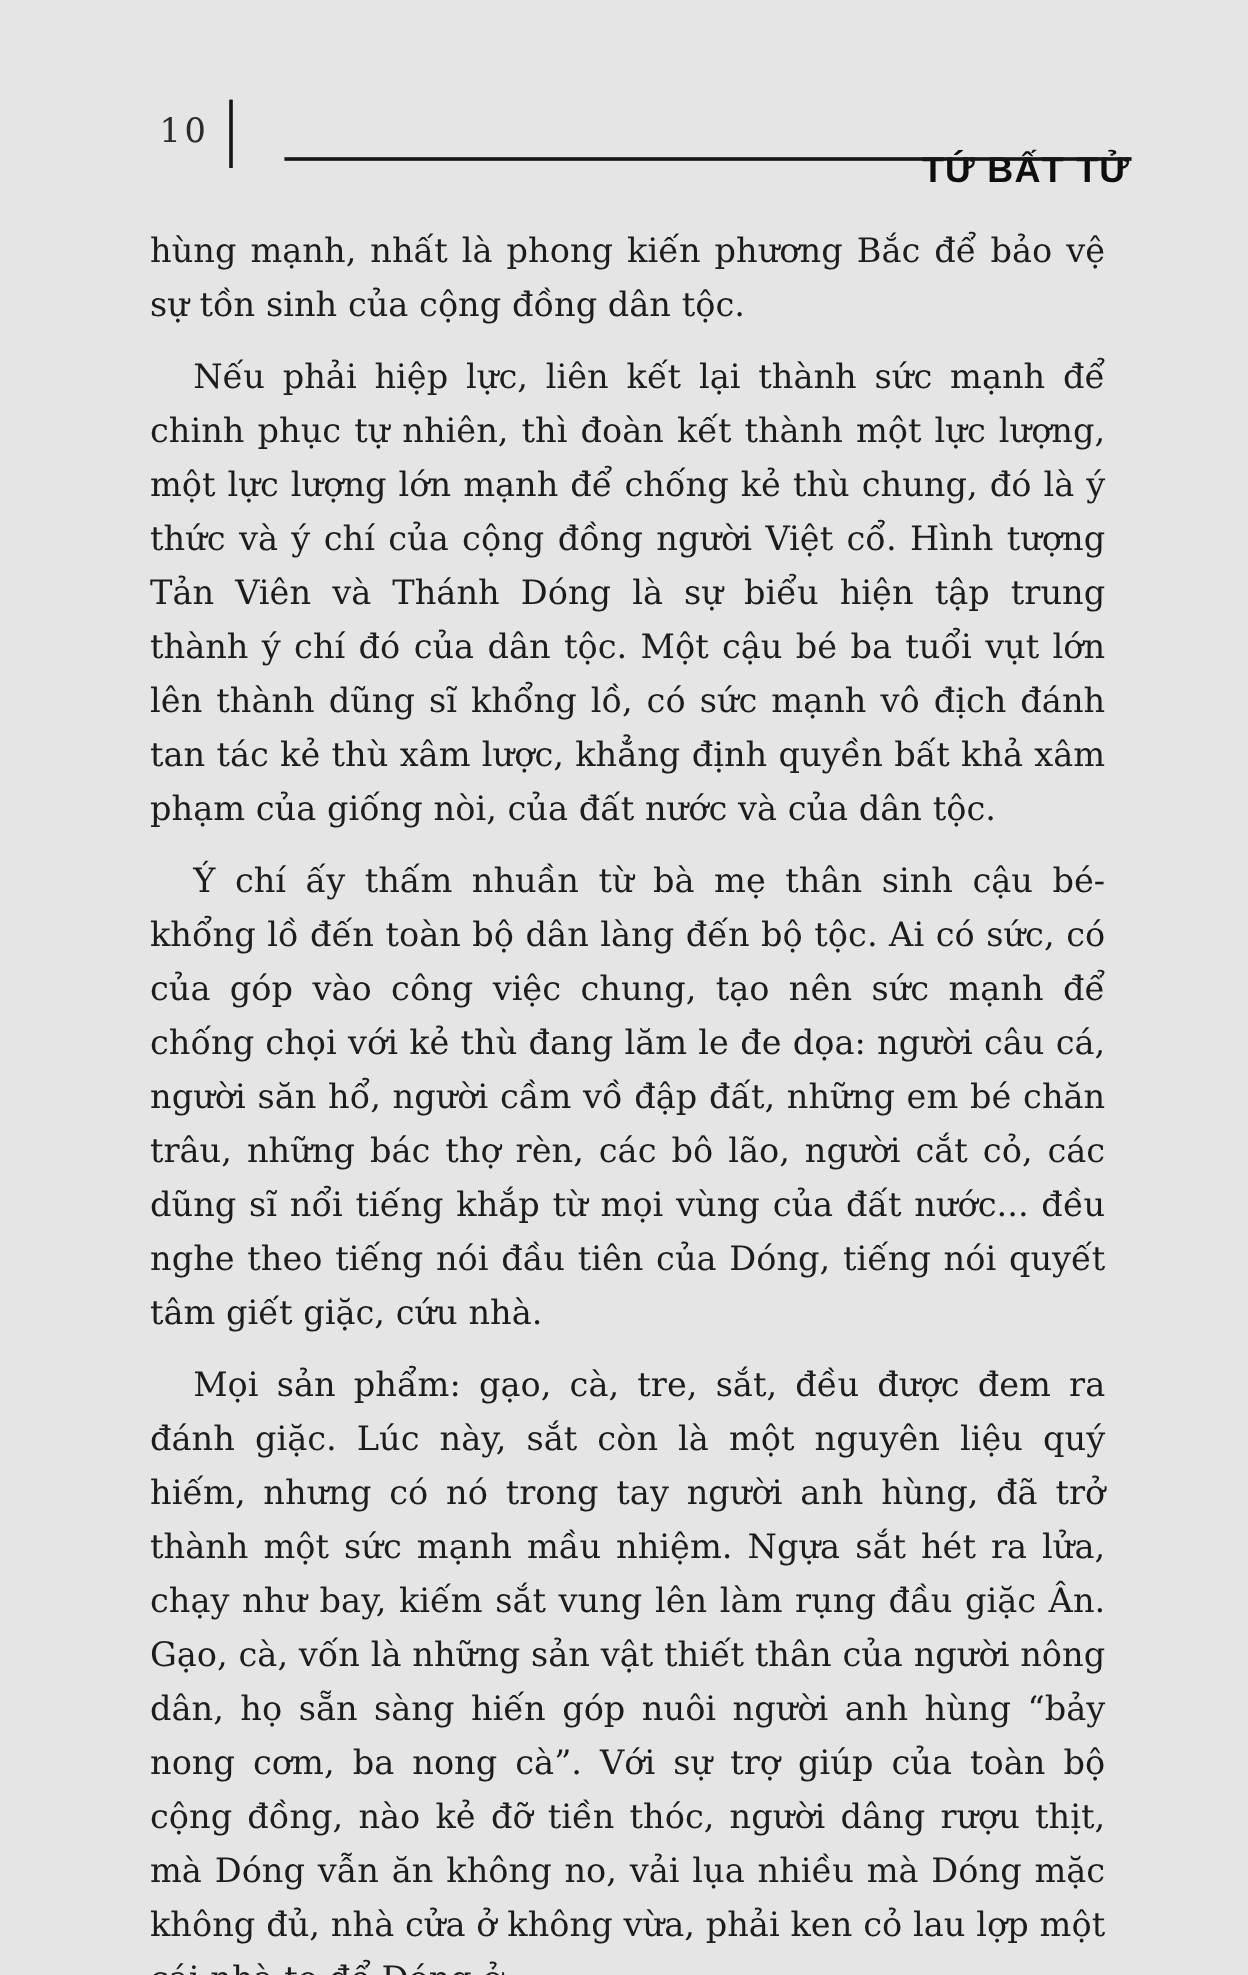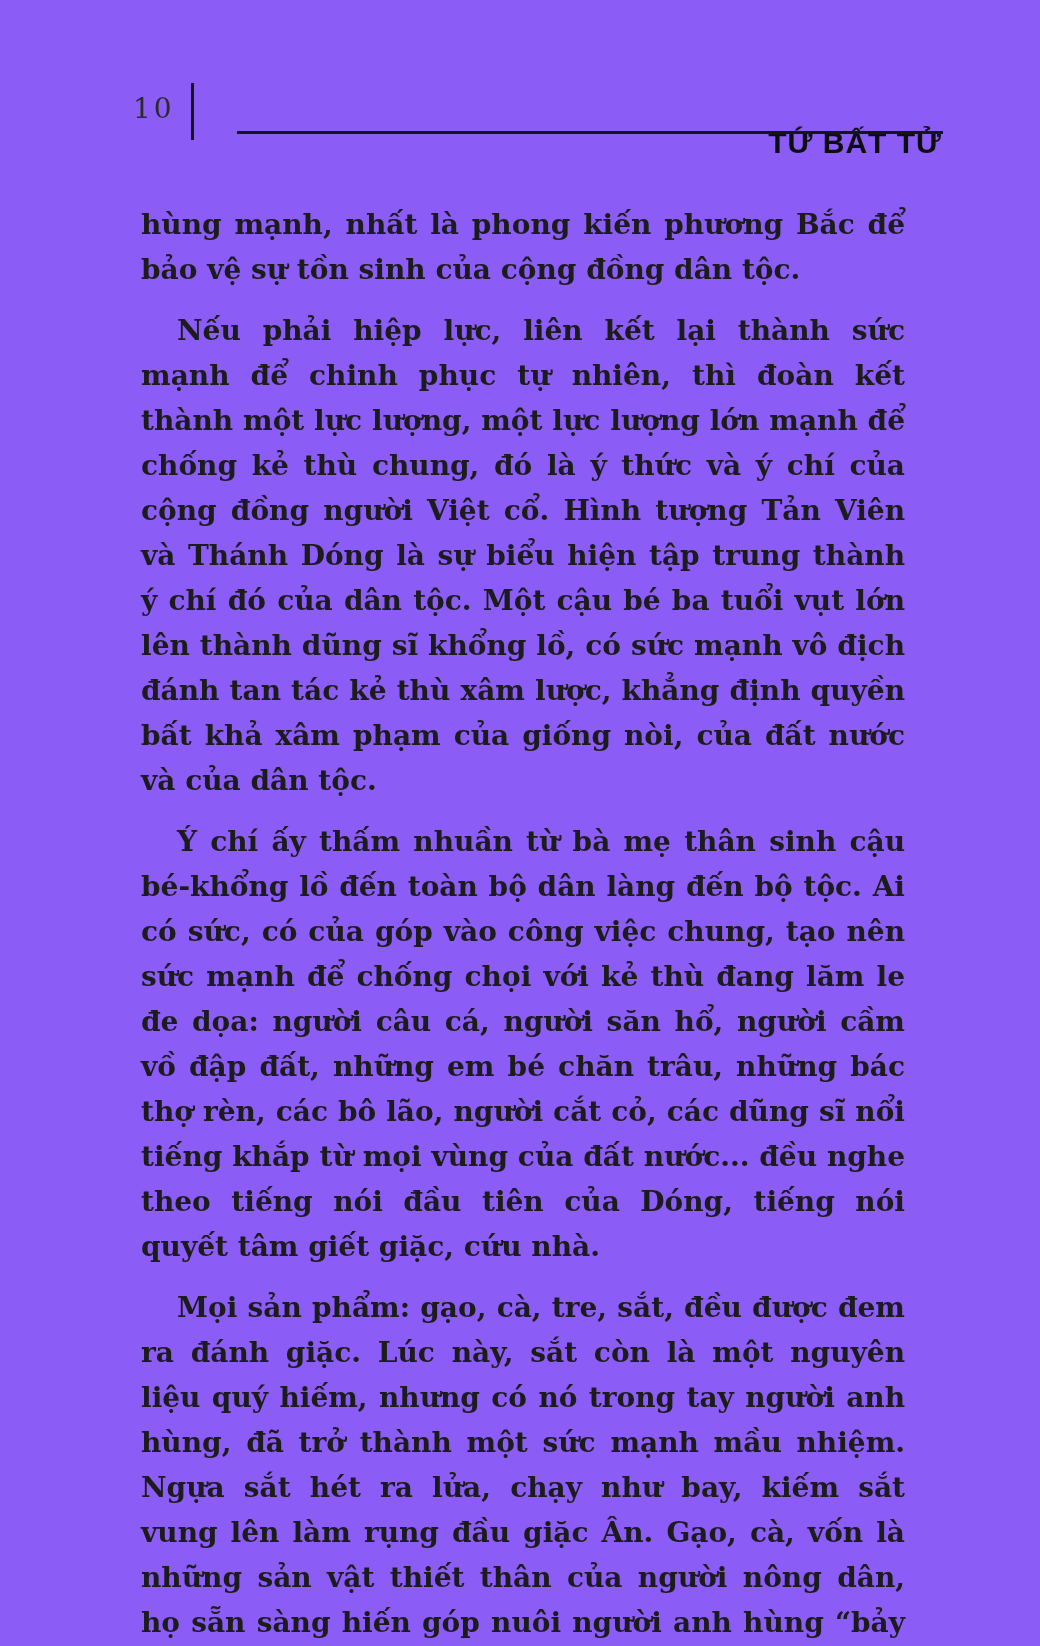--- a/index.html
+++ b/index.html
@@ -4,21 +4,21 @@
 <style>
   html, body {
     margin: 0;
     padding: 0;
     background: #ffffff;
   }
   .page {
     position: relative;
     width: 1040px;
     height: 1646px;
-    background: #8b5cf6;
+    background: #e5e5e5;
     color: #1c1c1c;
     font-family: "DejaVu Serif", "Liberation Serif", serif;
     overflow: hidden;
   }
   .page-number {
     position: absolute;
     left: 133px;
     top: 92px;
     font-size: 28px;
     letter-spacing: 3px;
@@ -56,22 +56,21 @@
     position: absolute;
     left: 125px;
     top: 186px;
     width: 796px;
     font-size: 28px;
     line-height: 45px;
     text-align: justify;
     text-justify: inter-word;
   }
   .body-text p {
-    margin: 16px;
-    font-weight: bold;
+    margin: 0;
   }
   .body-text p + p {
     margin-top: 15px;
     text-indent: 36px;
   }
 </style>
 </head>
 <body>
 
 <div class="page">

